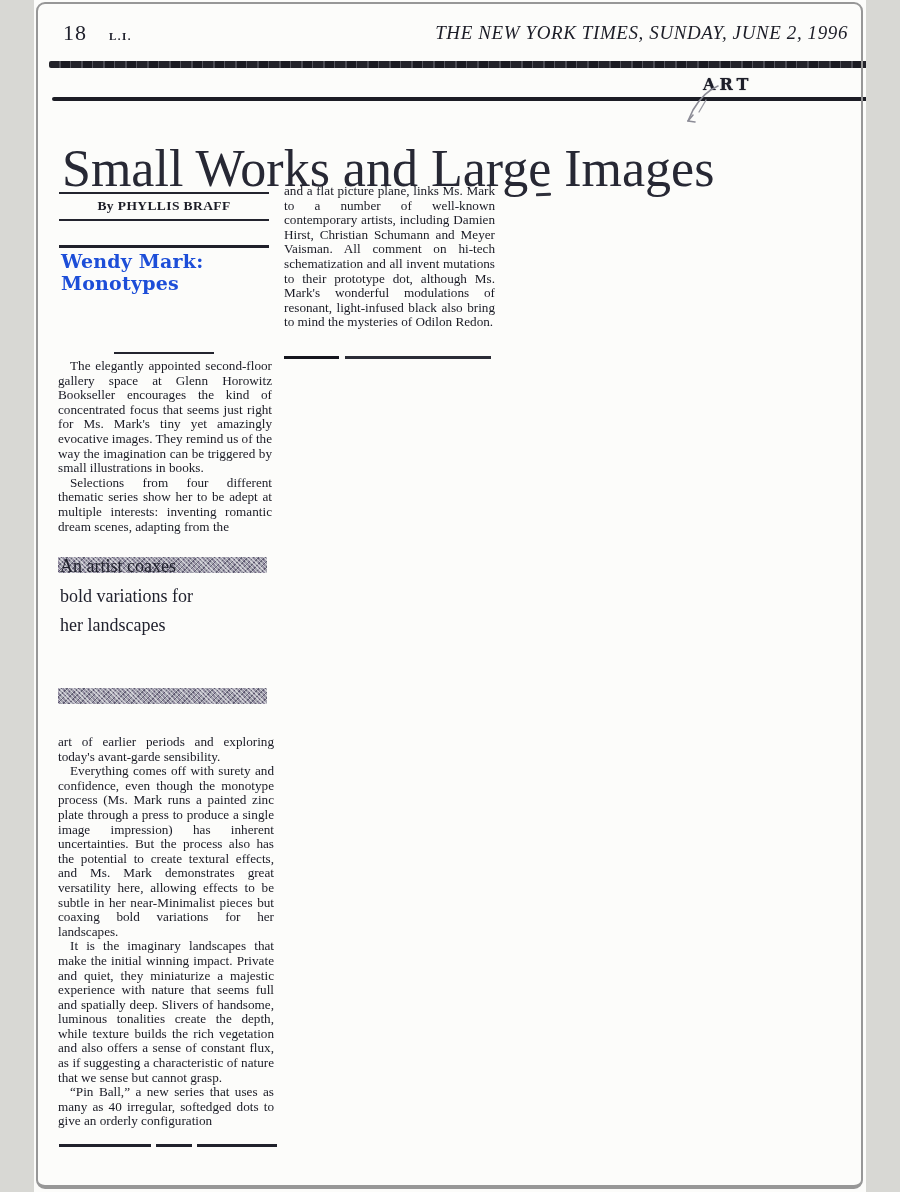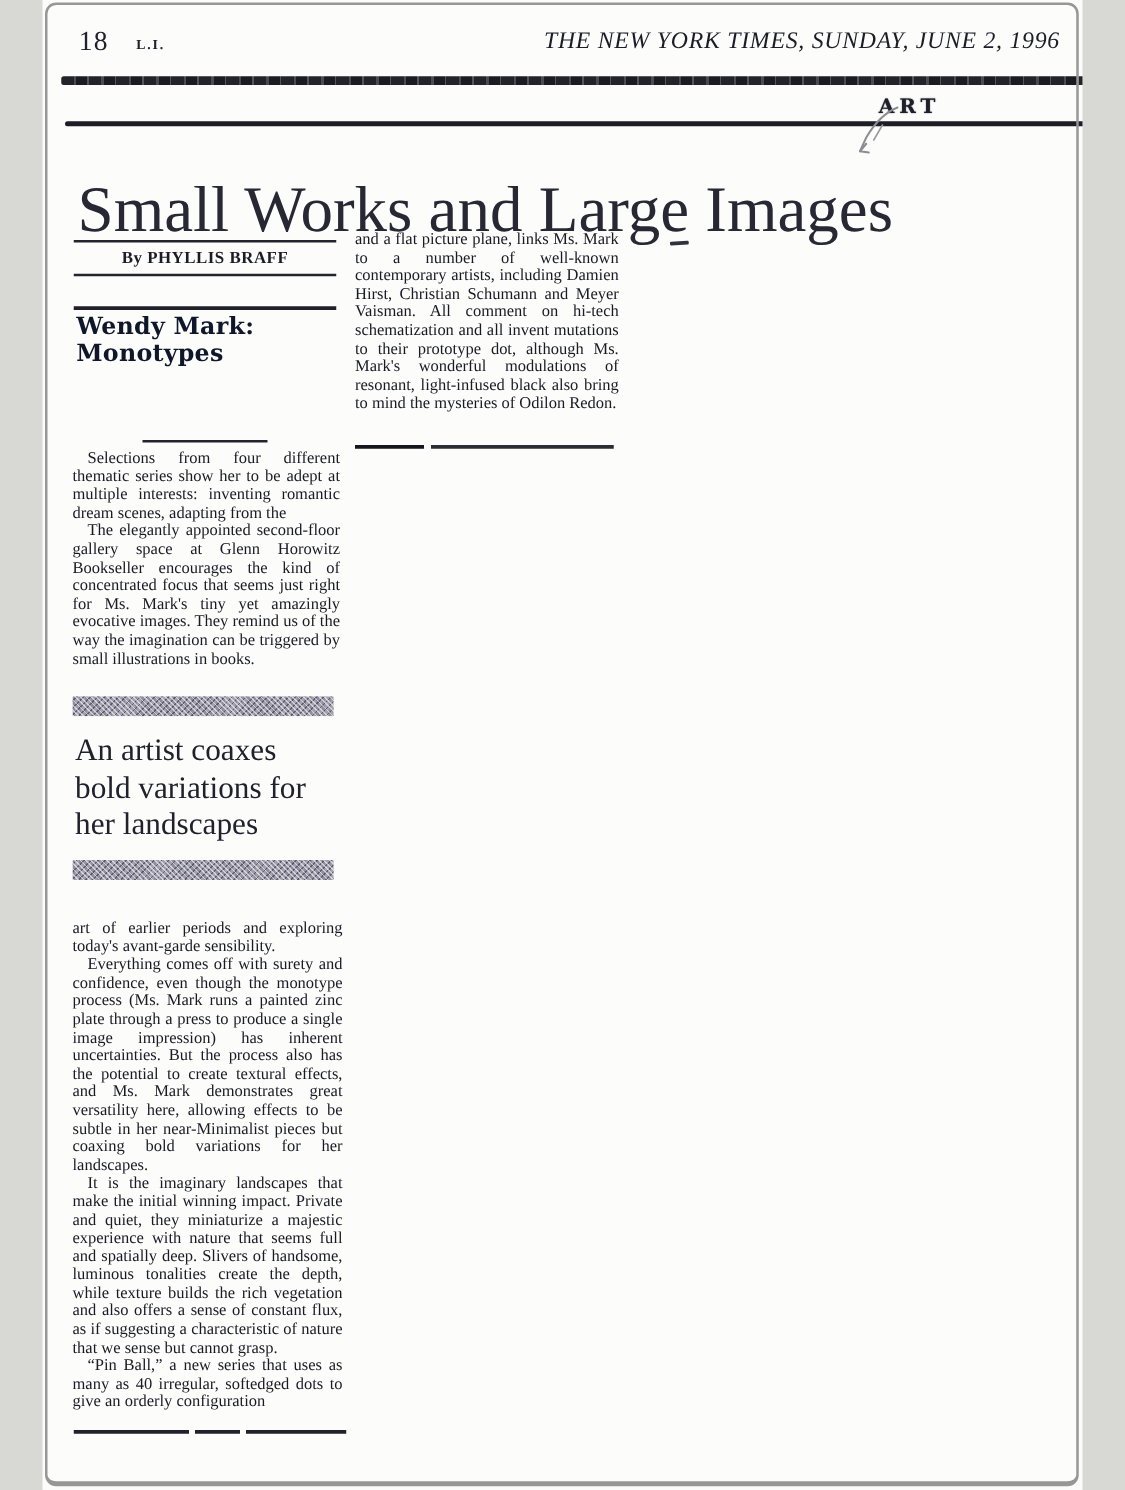--- a/index.html
+++ b/index.html
@@ -39,21 +39,21 @@
   }
   .stray-dash { position:absolute; left:502px; top:193px; width:15px; height:3px; background:#30313c; transform:rotate(-3deg); border-radius:1px; }
   
   .byline-rule-a { position:absolute; left:25px; top:192px; width:210px; height:2px; background:#23242e; }
   .byline { position:absolute; left:25px; top:198px; width:210px; text-align:center; font-weight:bold; font-size:13.5px; letter-spacing:0.4px; color:#1b1c26; }
   .byline-rule-b { position:absolute; left:25px; top:219px; width:210px; height:2px; background:#23242e; }
   .listing-rule { position:absolute; left:25px; top:245px; width:210px; height:3px; background:#1f202a; }
   .listing-title {
     position:absolute; left:27px; top:250px; font-family:"DejaVu Serif", serif;
     font-weight:bold; font-size:19px; line-height:22px; letter-spacing:0.2px;
-    color:#0f172a; white-space:pre-line;
+    color:#1d4ed8; white-space:pre-line;
   }
   .listing-details {
     position:absolute; left:27px; top:297px; width:210px;
     font-style:italic; font-size:15px; line-height:17.5px; color:#1c1d27;
     padding-left:18px; text-indent:-18px; white-space:pre-line;
     font-family:"DejaVu Serif", serif; font-stretch:condensed;
   }
   .listing-divider { position:absolute; left:80px; top:352px; width:100px; height:2px; background:#23242e; }
   
   .bodycol { position:absolute; text-align:justify; font-size:13.2px; line-height:14.6px; color:#191a24; }
@@ -73,22 +73,22 @@
     position:absolute; left:24px; width:209px; height:16px; background:#a2a2ad;
     background-image:
       repeating-linear-gradient(45deg, rgba(255,255,255,0.55) 0 1px, rgba(0,0,0,0) 1px 3px),
       repeating-linear-gradient(-45deg, rgba(35,32,58,0.5) 0 1px, rgba(0,0,0,0) 1px 4px),
       repeating-linear-gradient(90deg, rgba(118,100,138,0.35) 0 2px, rgba(0,0,0,0) 2px 5px);
     border-radius:1px;
   }
   .bar-top { top:557px; }
   .bar-bottom { top:688px; }
   .pull-quote {
-    position:absolute; left:26px; top:586px; width:215px;
-    font-size:25px; line-height:29.5px; color:#20212d; white-space:pre-line;
+    position:absolute; left:26px; top:552px; width:215px;
+    font-size:18px; line-height:29.5px; color:#20212d; white-space:pre-line;
     font-family:"Liberation Serif", serif;
   }
 </style>
 </head>
 <body>
 
 <div class="page">
 
   <div class="page-number">18</div>
   <div class="edition">L.I.</div>
@@ -113,22 +113,22 @@
   <div class="byline-rule-a"></div>
   <div class="byline">By PHYLLIS BRAFF</div>
   <div class="byline-rule-b"></div>
 
   <div class="listing-rule"></div>
   <div class="listing-title">Wendy Mark:
 Monotypes</div>
   <div class="listing-divider"></div>
 
   <div class="bodycol col1">
+    <p>The elegantly appointed second-floor gallery space at Glenn Horowitz Bookseller encourages the kind of concentrated focus that seems just right for Ms. Mark's tiny yet amazingly evocative images. They remind us of the way the imagination can be triggered by small illustrations in books.</p>
     <p>Selections from four different thematic series show her to be adept at multiple interests: inventing romantic dream scenes, adapting from the</p>
-    <p>The elegantly appointed second-floor gallery space at Glenn Horowitz Bookseller encourages the kind of concentrated focus that seems just right for Ms. Mark's tiny yet amazingly evocative images. They remind us of the way the imagination can be triggered by small illustrations in books.</p>
   </div>
 
   <div class="bodycol col2">
     <p class="noindent">and a flat picture plane, links Ms. Mark to a number of well-known contemporary artists, including Damien Hirst, Christian Schumann and Meyer Vaisman. All comment on hi-tech schematization and all invent mutations to their prototype dot, although Ms. Mark's wonderful modulations of resonant, light-infused black also bring to mind the mysteries of Odilon Redon.</p>
   </div>
   <div class="col2-end-rule"></div>
 
   <div class="gray-bar bar-top"></div>
   <div class="pull-quote">An artist coaxes
 bold variations for

